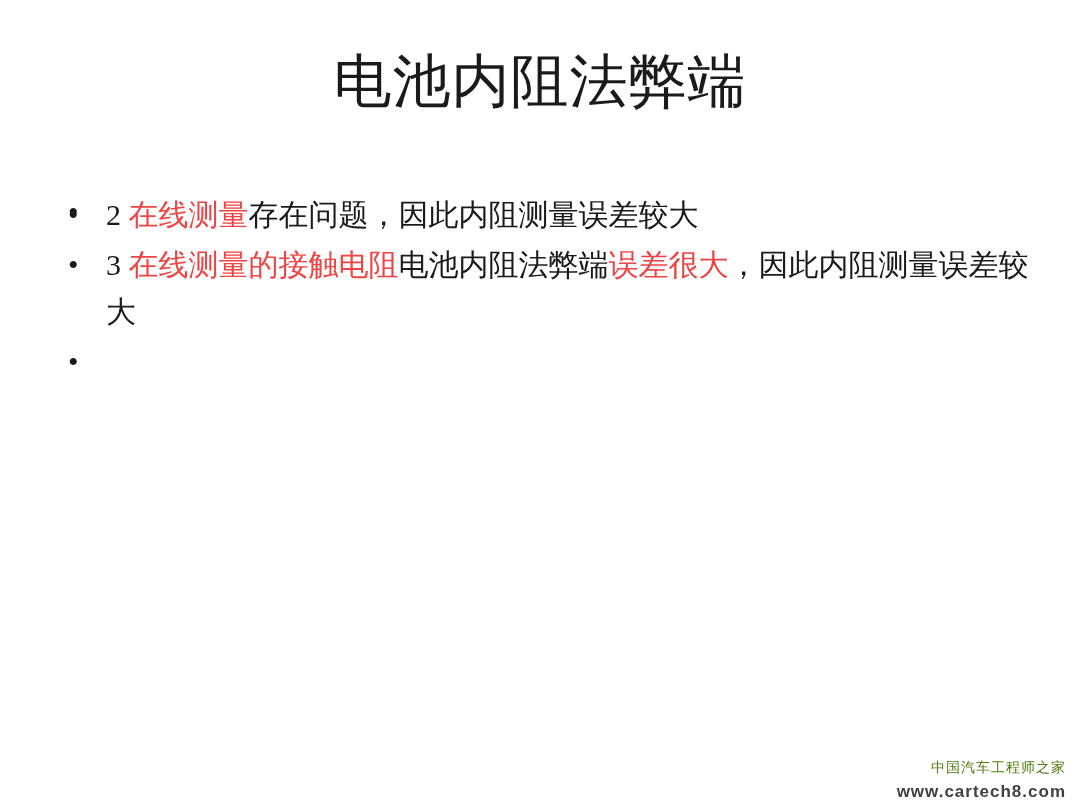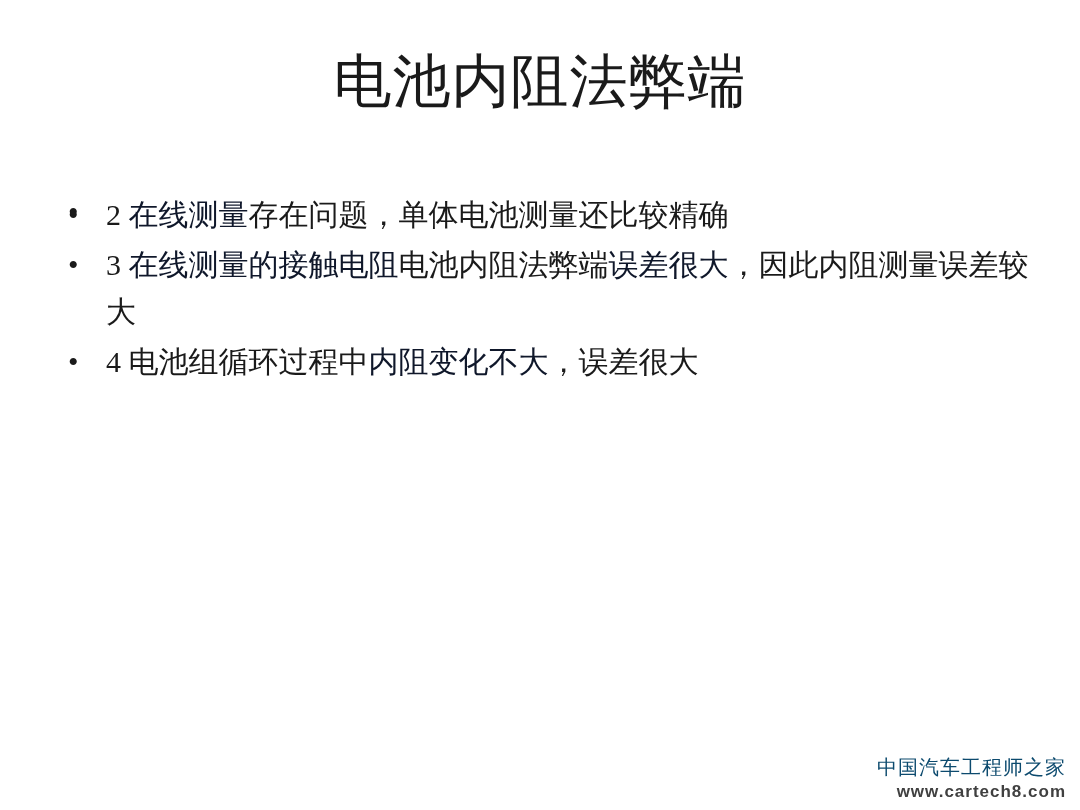--- a/index.html
+++ b/index.html
@@ -52,30 +52,30 @@
   }
   .bullet-marker {
     position: absolute;
     left: 12px;
     top: 0;
     font-size: 30px;
     line-height: 47px;
     color: #1a1a1a;
   }
   .hl {
-    color: #0f172a;
+    color: #ef4444;
   }
   .watermark {
     position: absolute;
     right: 14px;
     bottom: 34px;
     text-align: right;
-    font-size: 20px;
+    font-size: 14px;
     line-height: 18px;
-    color: #0c4a6e;
+    color: #4d7c0f;
     font-family: "Liberation Sans", sans-serif;
     letter-spacing: 1px;
   }
   .watermark-url {
     position: absolute;
     right: 14px;
     bottom: 8px;
     text-align: right;
     font-size: 17px;
     line-height: 20px;
@@ -91,28 +91,27 @@
 <div class="slide">
 
   <div class="slide-title">电池内阻法弊端</div>
 
   <ul class="bullet-list">
     <li class="bullet-item">
       <span class="bullet-marker">•</span>
     </li>
     <li class="bullet-item">
       <span class="bullet-marker">•</span>
-      <span class="bullet-text"><span>2 </span><span class="hl">在线测量</span><span>存在问题，单体电池测量还比较精确</span></span>
+      <span class="bullet-text"><span>2 </span><span class="hl">在线测量</span><span>存在问题，因此内阻测量误差较大</span></span>
     </li>
     <li class="bullet-item">
       <span class="bullet-marker">•</span>
       <span class="bullet-text"><span>3 </span><span class="hl">在线测量的接触电阻</span><span>电池内阻法弊端</span><span class="hl">误差很大</span><span>，因此内阻测量误差较大</span></span>
     </li>
     <li class="bullet-item">
       <span class="bullet-marker">•</span>
-      <span class="bullet-text"><span>4 电池组循环过程中</span><span class="hl">内阻变化不大</span><span>，误差很大</span></span>
     </li>
   </ul>
 
   <div class="watermark">中国汽车工程师之家</div>
   <div class="watermark-url">www.cartech8.com</div>
 
 </div>
 
 </body></html>

